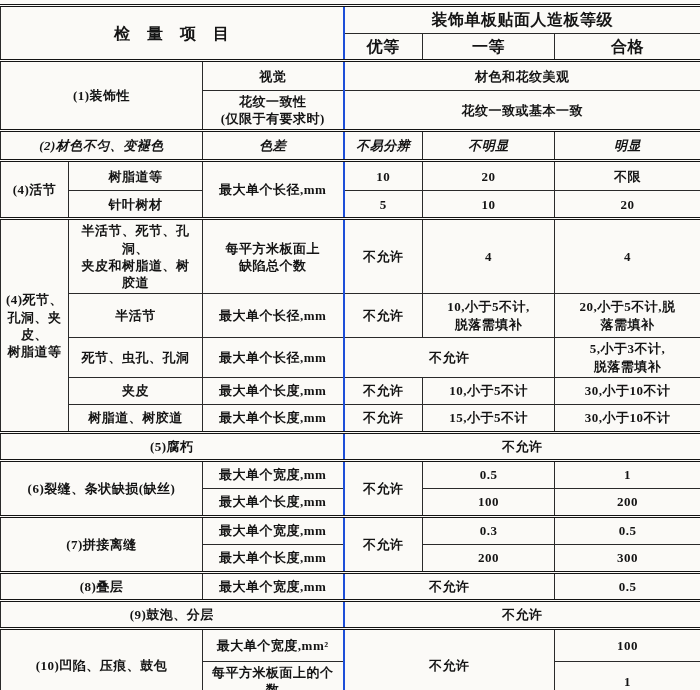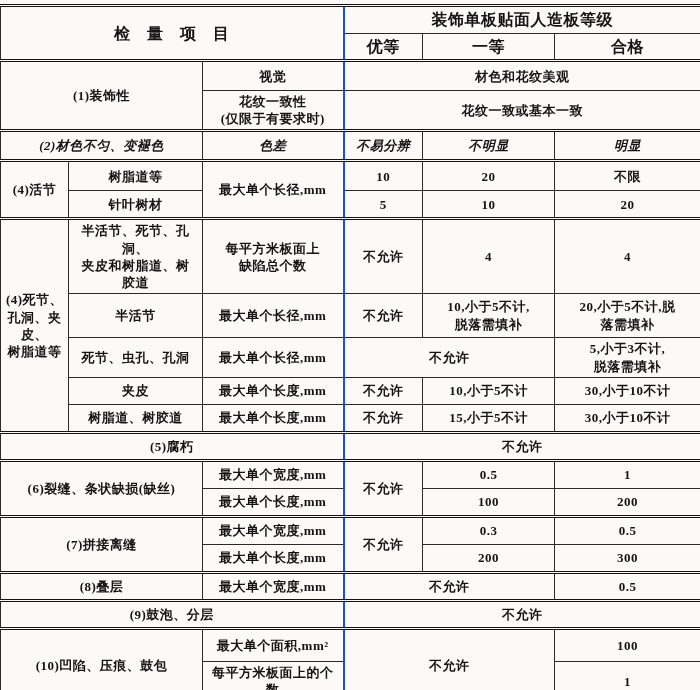--- a/index.html
+++ b/index.html
@@ -179,21 +179,21 @@
           <td class="vr">最大单个宽度,mm</td>
           <td colspan="2">不允许</td>
           <td>0.5</td>
         </tr>
         <tr class="sec" style="height: 28px;">
           <td colspan="3" class="vr">(9)鼓泡、分层</td>
           <td colspan="3">不允许</td>
         </tr>
         <tr class="sec" style="height: 33px;">
           <td colspan="2" rowspan="2">(10)凹陷、压痕、鼓包</td>
-          <td class="vr">最大单个面积,mm²</td>
+          <td class="vr">最大单个宽度,mm²</td>
           <td colspan="2" rowspan="2">不允许</td>
           <td>100</td>
         </tr>
         <tr style="height: 32px;">
           <td class="vr">每平方米板面上的个数</td>
           <td>1</td>
         </tr>
       </tbody>
   </table>
 </div>

